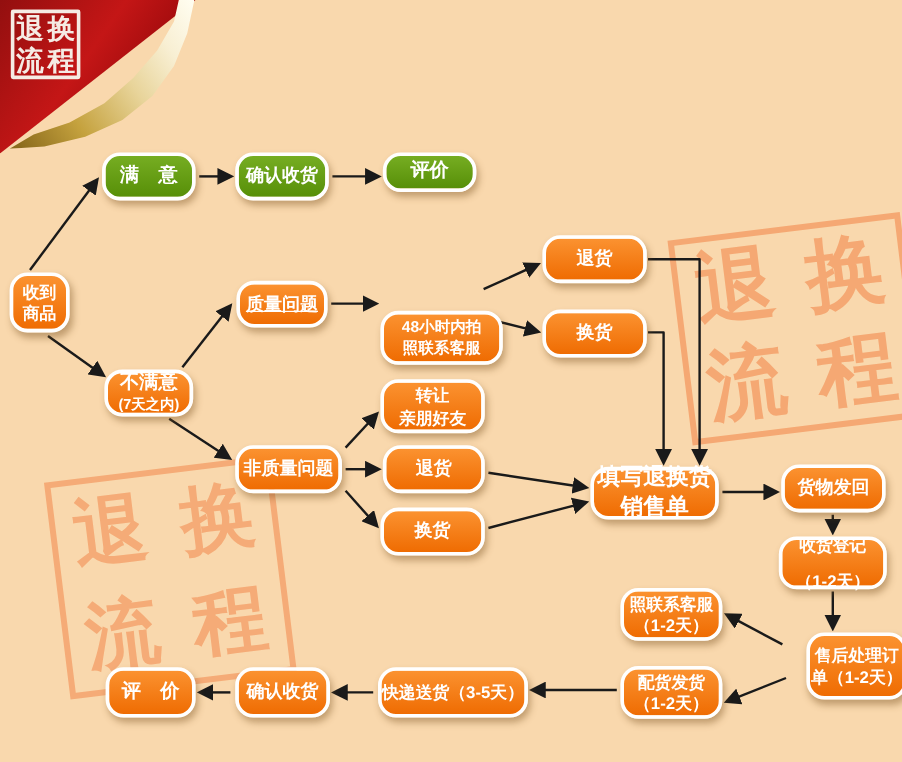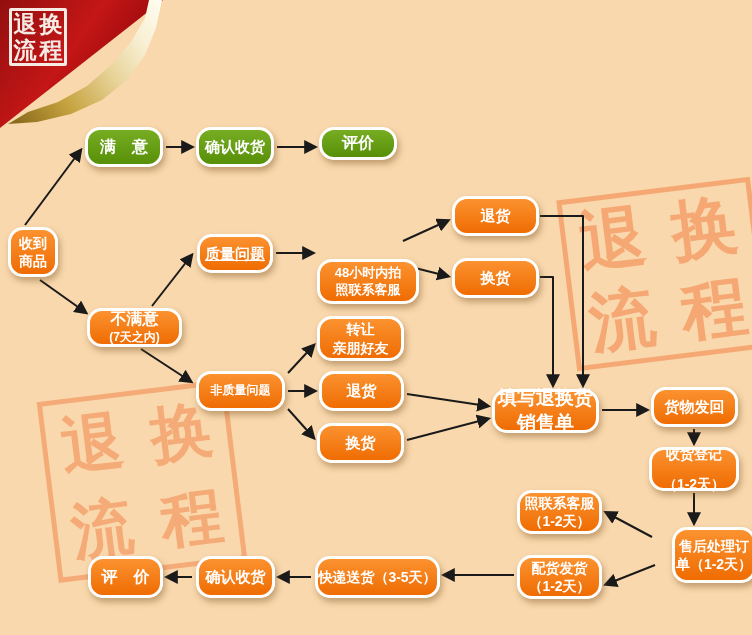--- a/index.html
+++ b/index.html
@@ -119,38 +119,38 @@
       </div>
       <div class="node green" style="left: 85px; top: 127px; width: 78px; height: 40px; font-size: 16px;">
         <div>满　意</div>
       </div>
       <div class="node green" style="left: 196px; top: 127px; width: 78px; height: 40px; font-size: 15px;">
         <div>确认收货</div>
       </div>
       <div class="node green" style="left: 319px; top: 127px; width: 78px; height: 33px; font-size: 16px;">
         <div>评价</div>
       </div>
-      <div class="node orange" style="left: 87px; top: 308px; width: 95px; height: 39px; font-size: 16px;">
+      <div class="node orange" style="left: 87px; top: 308px; width: 74px; height: 39px; font-size: 16px;">
         <div>不满意</div>
         <div style="font-size: 12px;">(7天之内)</div>
       </div>
       <div class="node orange" style="left: 197px; top: 234px; width: 76px; height: 39px; font-size: 15px; text-decoration: underline;">
         <div>质量问题</div>
       </div>
       <div class="node orange" style="left: 317px; top: 231px; width: 102px; height: 45px; font-size: 13px; margin-top: 28px;">
         <div>48小时内拍</div>
         <div>照联系客服</div>
       </div>
       <div class="node orange" style="left: 452px; top: 196px; width: 87px; height: 40px; font-size: 15px;">
         <div>退货</div>
       </div>
       <div class="node orange" style="left: 452px; top: 258px; width: 87px; height: 40px; font-size: 15px;">
         <div>换货</div>
       </div>
-      <div class="node orange" style="left: 196px; top: 371px; width: 89px; height: 40px; font-size: 12px;">
+      <div class="node orange" style="left: 196px; top: 371px; width: 89px; height: 40px; font-size: 15px;">
         <div>非质量问题</div>
       </div>
       <div class="node orange" style="left: 317px; top: 316px; width: 87px; height: 45px; font-size: 14px;">
         <div>转让</div>
         <div>亲朋好友</div>
       </div>
       <div class="node orange" style="left: 319px; top: 371px; width: 85px; height: 40px; font-size: 15px;">
         <div>退货</div>
       </div>
       <div class="node orange" style="left: 317px; top: 423px; width: 87px; height: 40px; font-size: 15px;">

